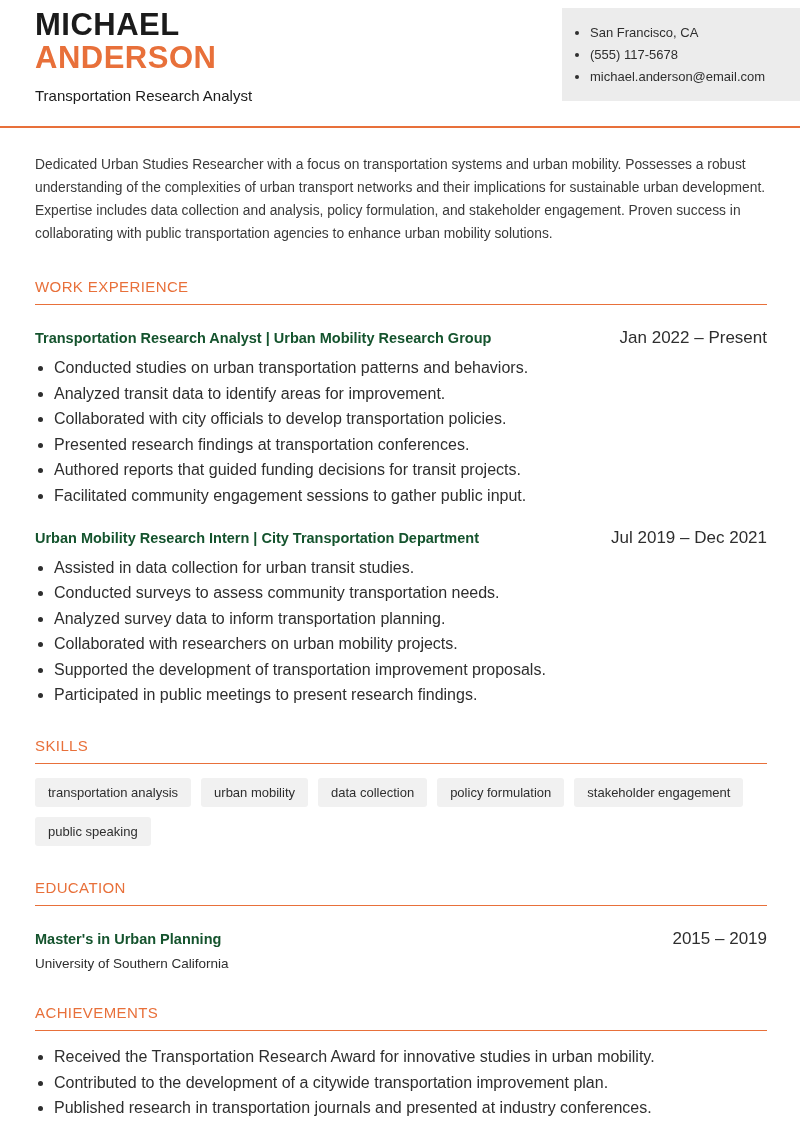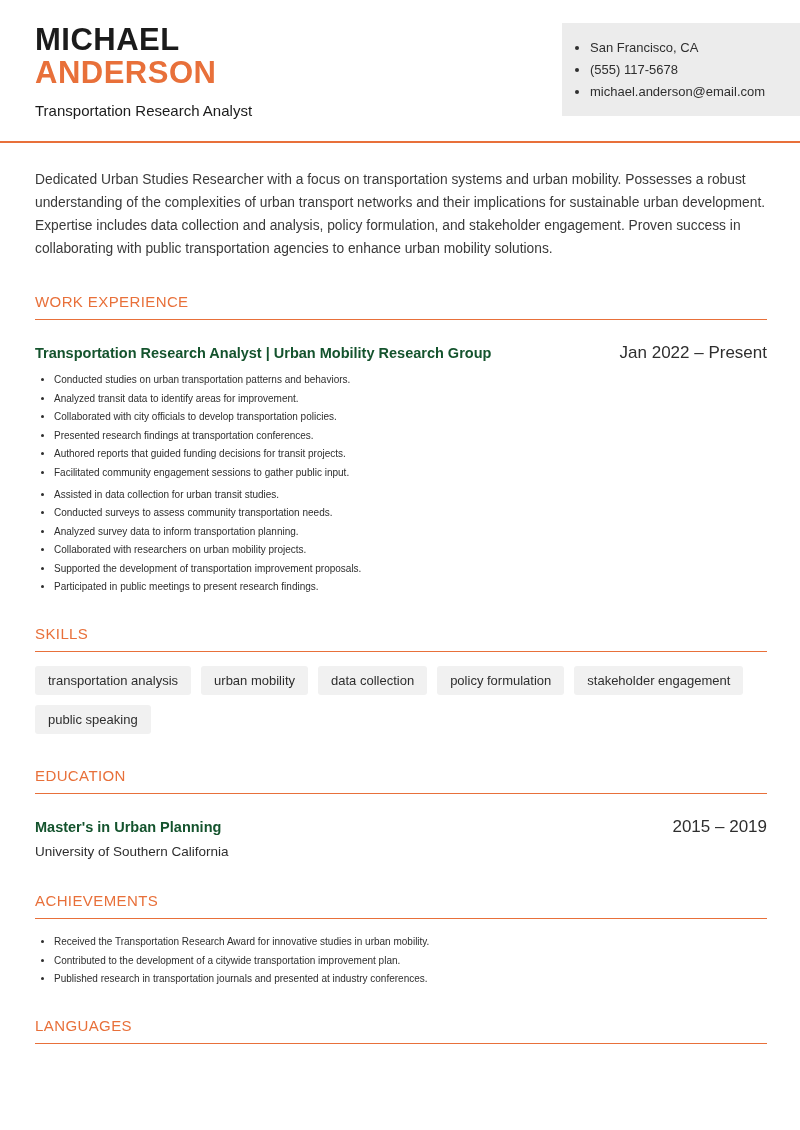--- a/index.html
+++ b/index.html
@@ -20,21 +20,21 @@
     height: 1130px;
     background: #ffffff;
     overflow: hidden;
   }
 
   
   .header {
     display: flex;
     justify-content: space-between;
     align-items: flex-start;
-    padding: 23px 0 0 35px;
+    padding: 8px 0 0 35px;
   }
   .name {
     margin: 0;
     font-size: 31px;
     font-weight: 800;
     letter-spacing: 0.5px;
     line-height: 33px;
     color: #1b1b1b;
   }
   .name .last { color: var(--accent); }
@@ -97,21 +97,21 @@
     font-size: 17px;
     color: #2e2e2e;
     white-space: nowrap;
     padding-left: 12px;
   }
   ul.bullets {
     margin: 11px 0 0;
     padding-left: 19px;
   }
   ul.bullets li {
-    font-size: 10px;
+    font-size: 16px;
     color: #2e2e2e;
     margin-bottom: 7.5px;
   }
   .pill-row {
     display: flex;
     flex-wrap: wrap;
     gap: 10px;
     margin-top: 14px;
   }
   .pill {
@@ -168,20 +168,24 @@
           <li>Conducted studies on urban transportation patterns and behaviors.</li>
           <li>Analyzed transit data to identify areas for improvement.</li>
           <li>Collaborated with city officials to develop transportation policies.</li>
           <li>Presented research findings at transportation conferences.</li>
           <li>Authored reports that guided funding decisions for transit projects.</li>
           <li>Facilitated community engagement sessions to gather public input.</li>
         </ul>
       </div>
 
       <div class="job">
+        <div class="job-head">
+          <h3>Urban Mobility Research Intern | City Transportation Department</h3>
+          <span class="dates">Jul 2019 – Dec 2021</span>
+        </div>
         <ul class="bullets">
           <li>Assisted in data collection for urban transit studies.</li>
           <li>Conducted surveys to assess community transportation needs.</li>
           <li>Analyzed survey data to inform transportation planning.</li>
           <li>Collaborated with researchers on urban mobility projects.</li>
           <li>Supported the development of transportation improvement proposals.</li>
           <li>Participated in public meetings to present research findings.</li>
         </ul>
       </div>
     </section>

